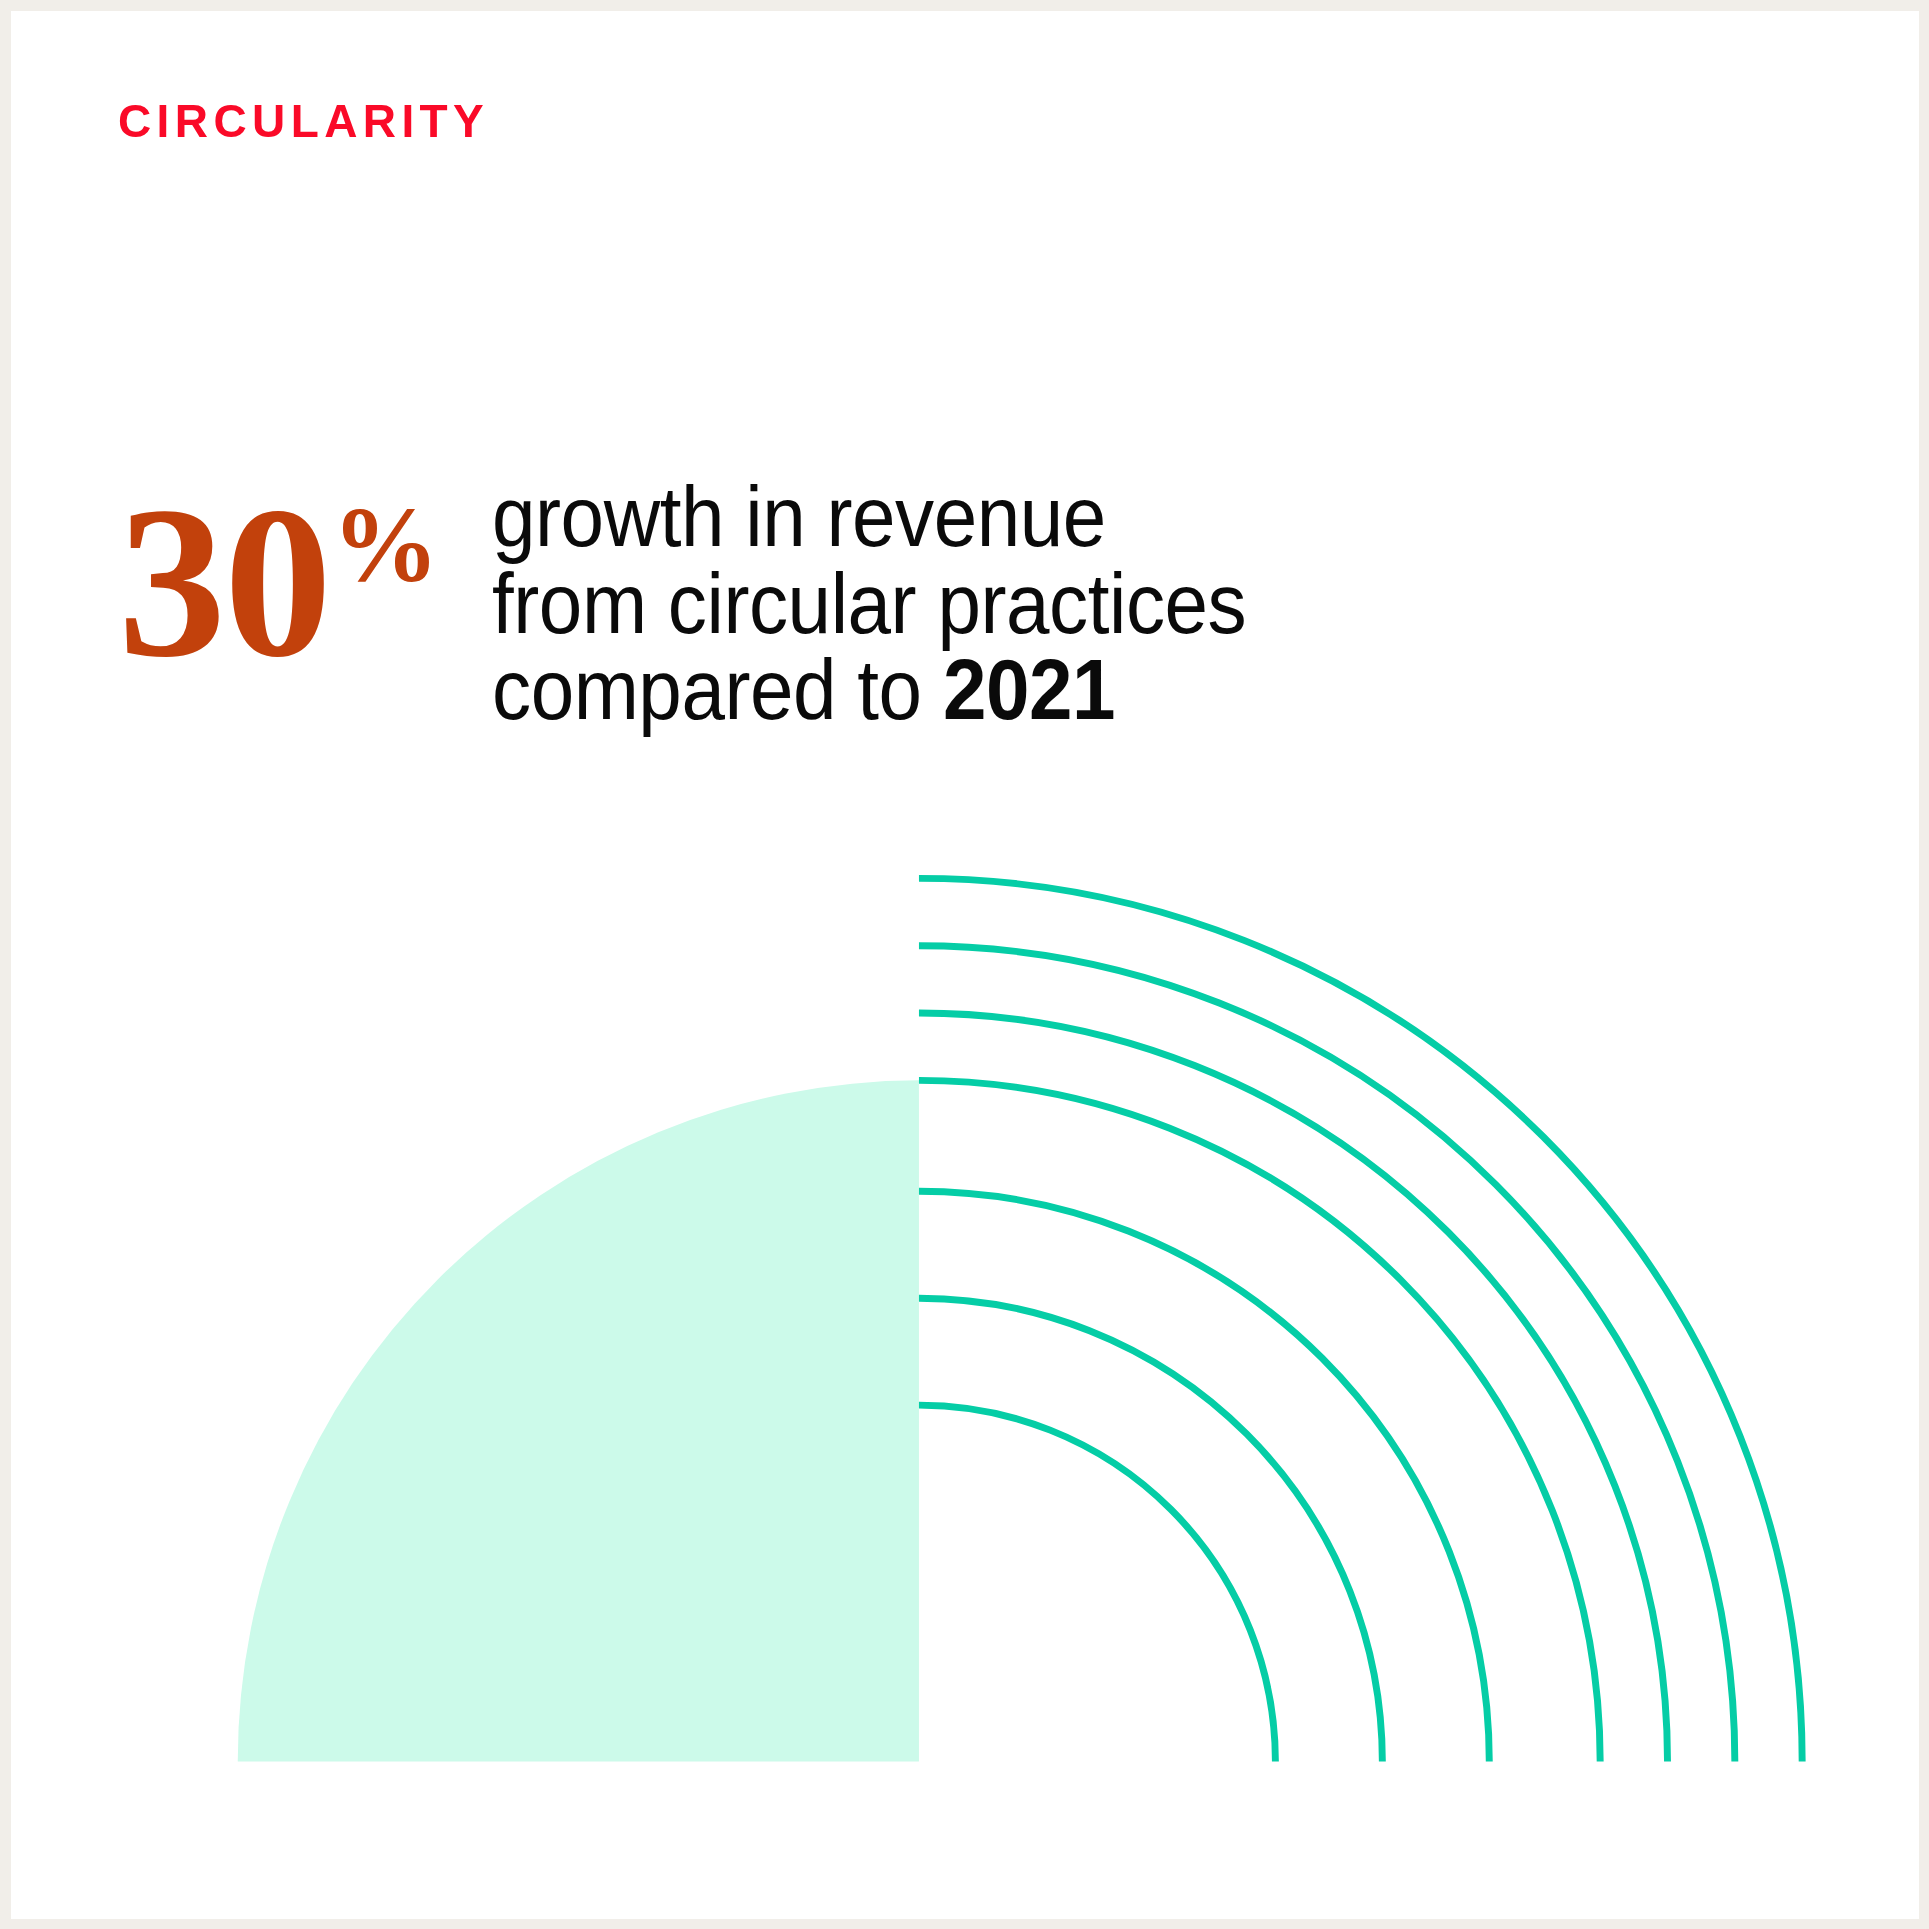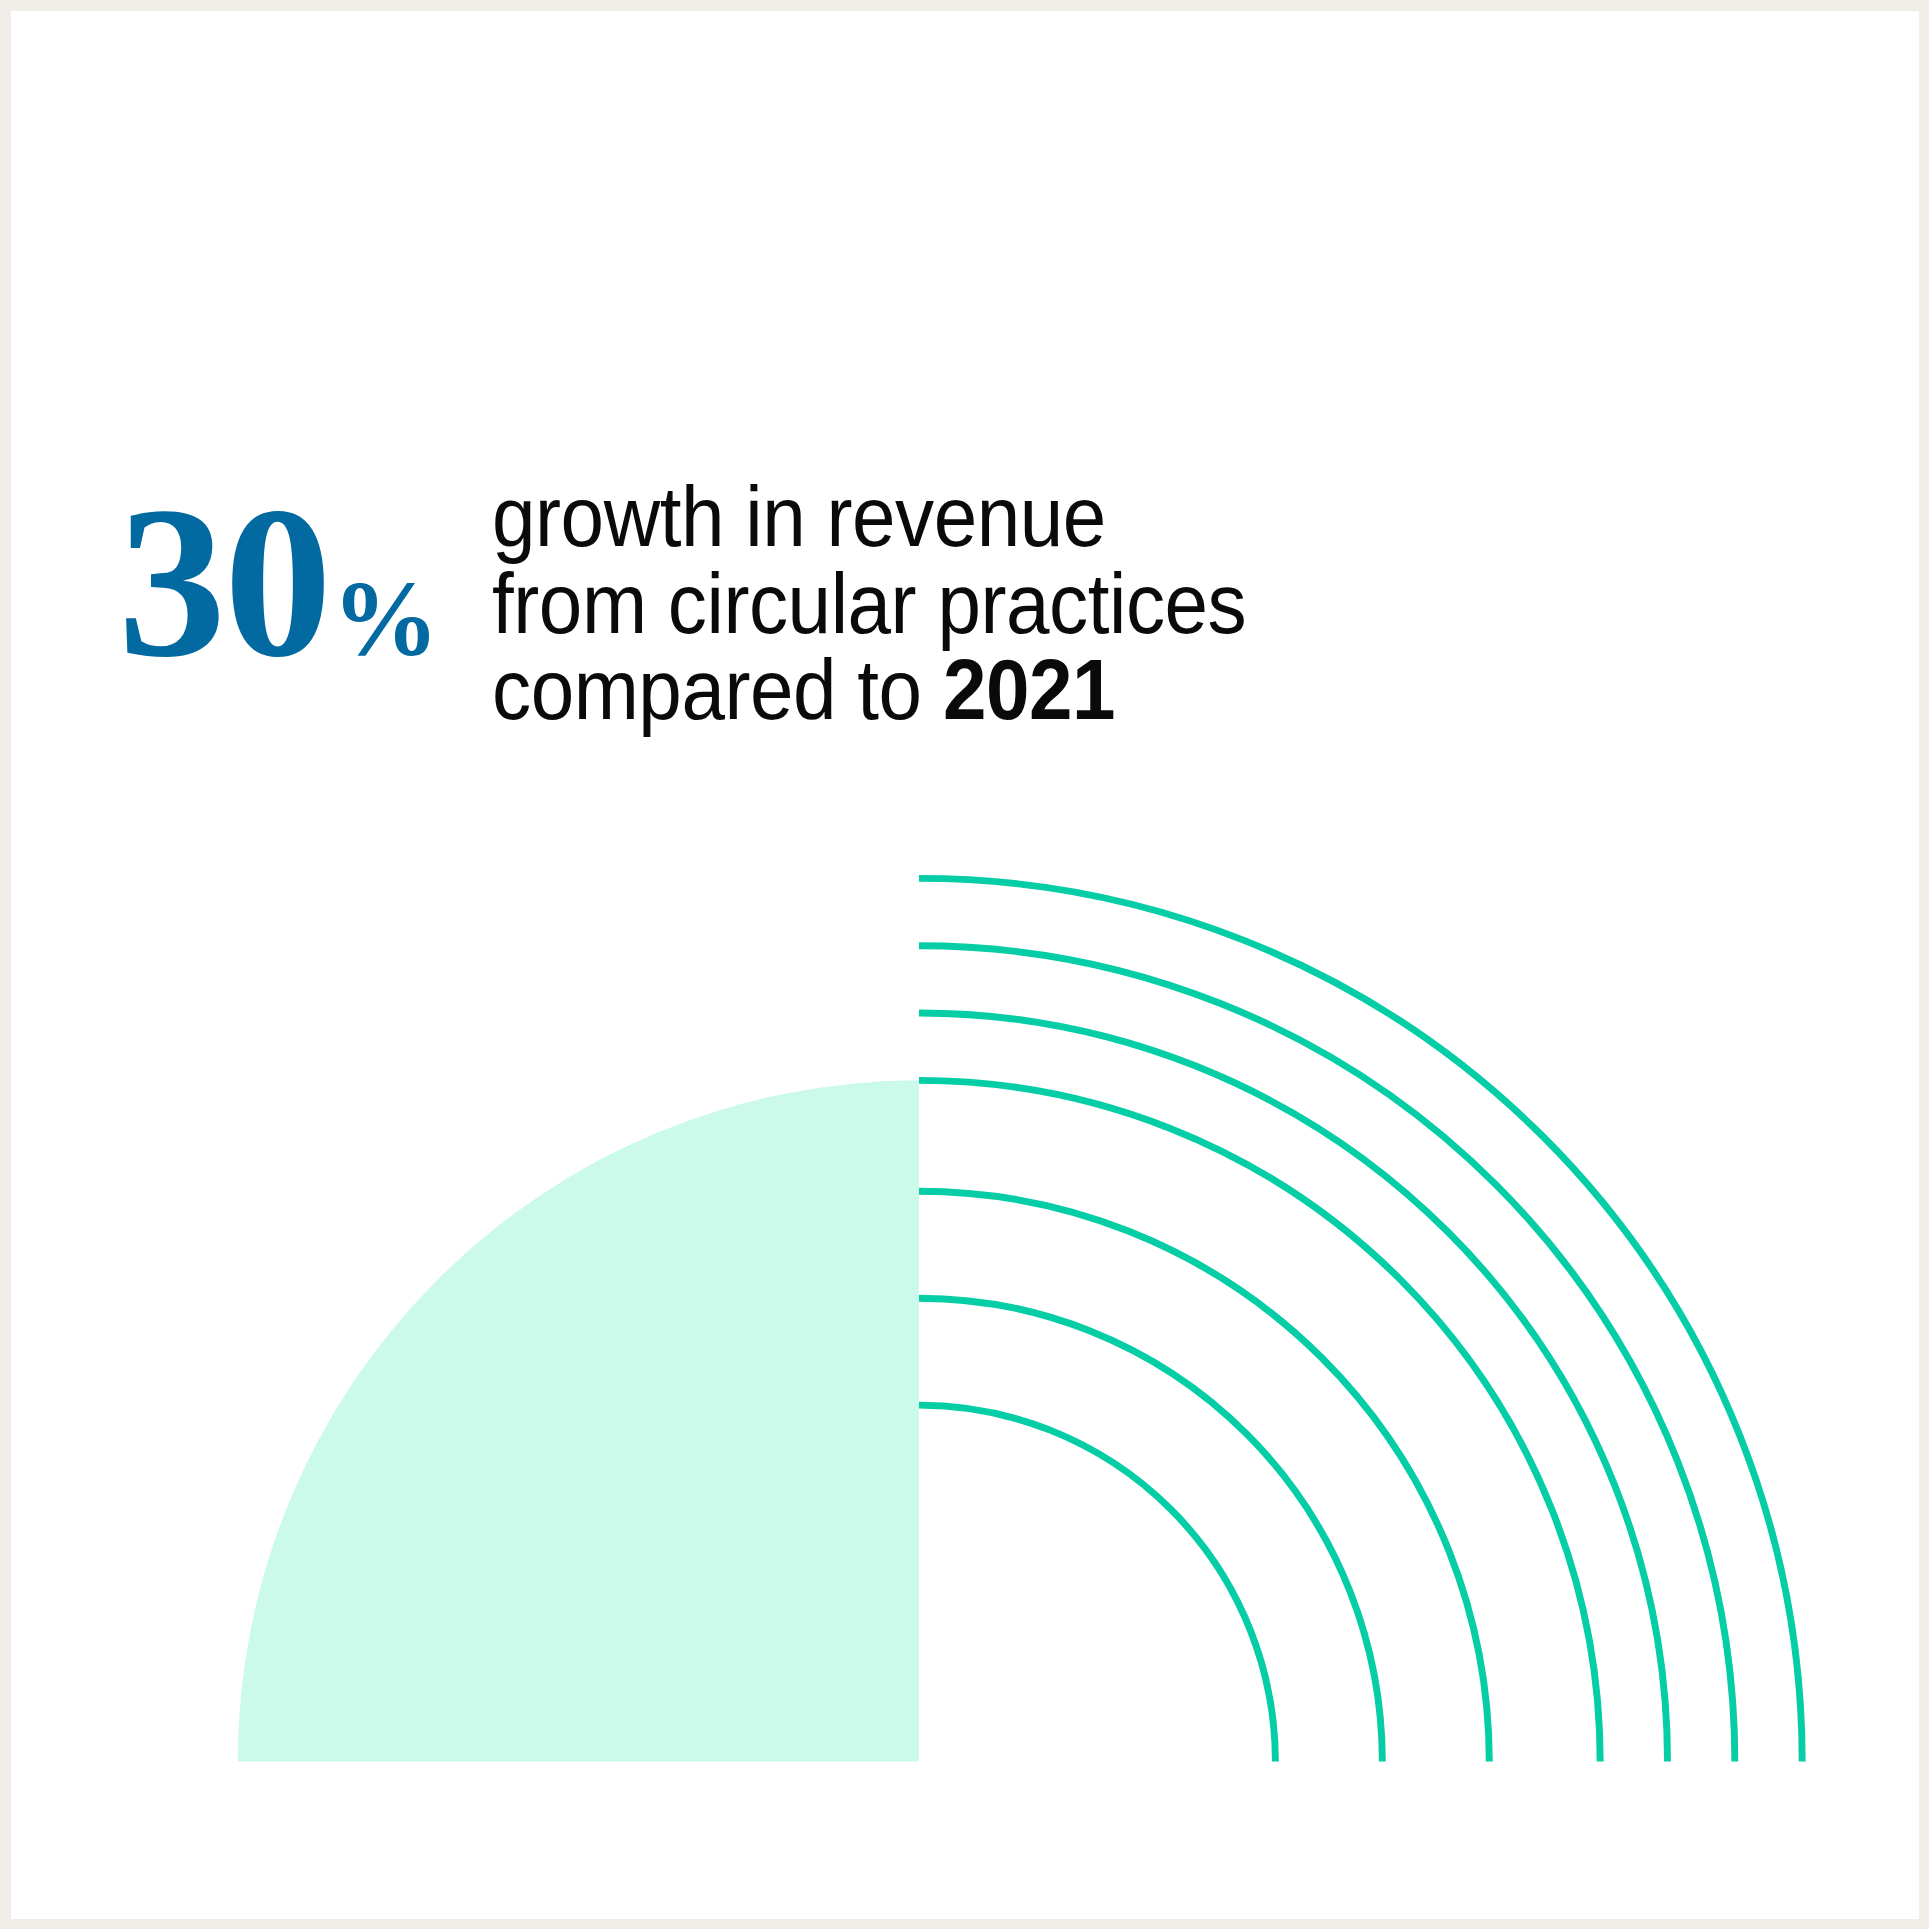--- a/index.html
+++ b/index.html
@@ -77,24 +77,24 @@
     display: flex;
     align-items: flex-start;
     width: 1485px;
   }
 
   .stat-number {
     font-family: "Liberation Serif", serif;
     font-weight: 700;
     font-size: 216px;
     line-height: 0.84;
-    color: #0369a1;
+    color: #c2410c;
     letter-spacing: -2px;
     display: flex;
-    align-items: flex-end;
+    align-items: flex-start;
     flex: 0 0 auto;
     width: 374px;
     margin-top: 18px;
   }
   .stat-number .pct {
     font-family: "Liberation Serif", serif;
     font-weight: 700;
     font-size: 107px;
     line-height: 1;
     letter-spacing: 0;
@@ -131,20 +131,21 @@
     width: 1908px;
     height: 1908px;
   }
 </style>
 </head>
 <body>
 
 <div class="canvas">
   <div class="inner-card">
 
+    <div class="eyebrow">CIRCULARITY</div>
 
 
     <div class="stat-row">
       <div class="stat-number">
         <span>30</span>
           <span class="pct">%</span>
       </div>
       <div class="stat-text">
         <span class="tline">growth in revenue</span>
         <span class="tline">from circular practices</span>

